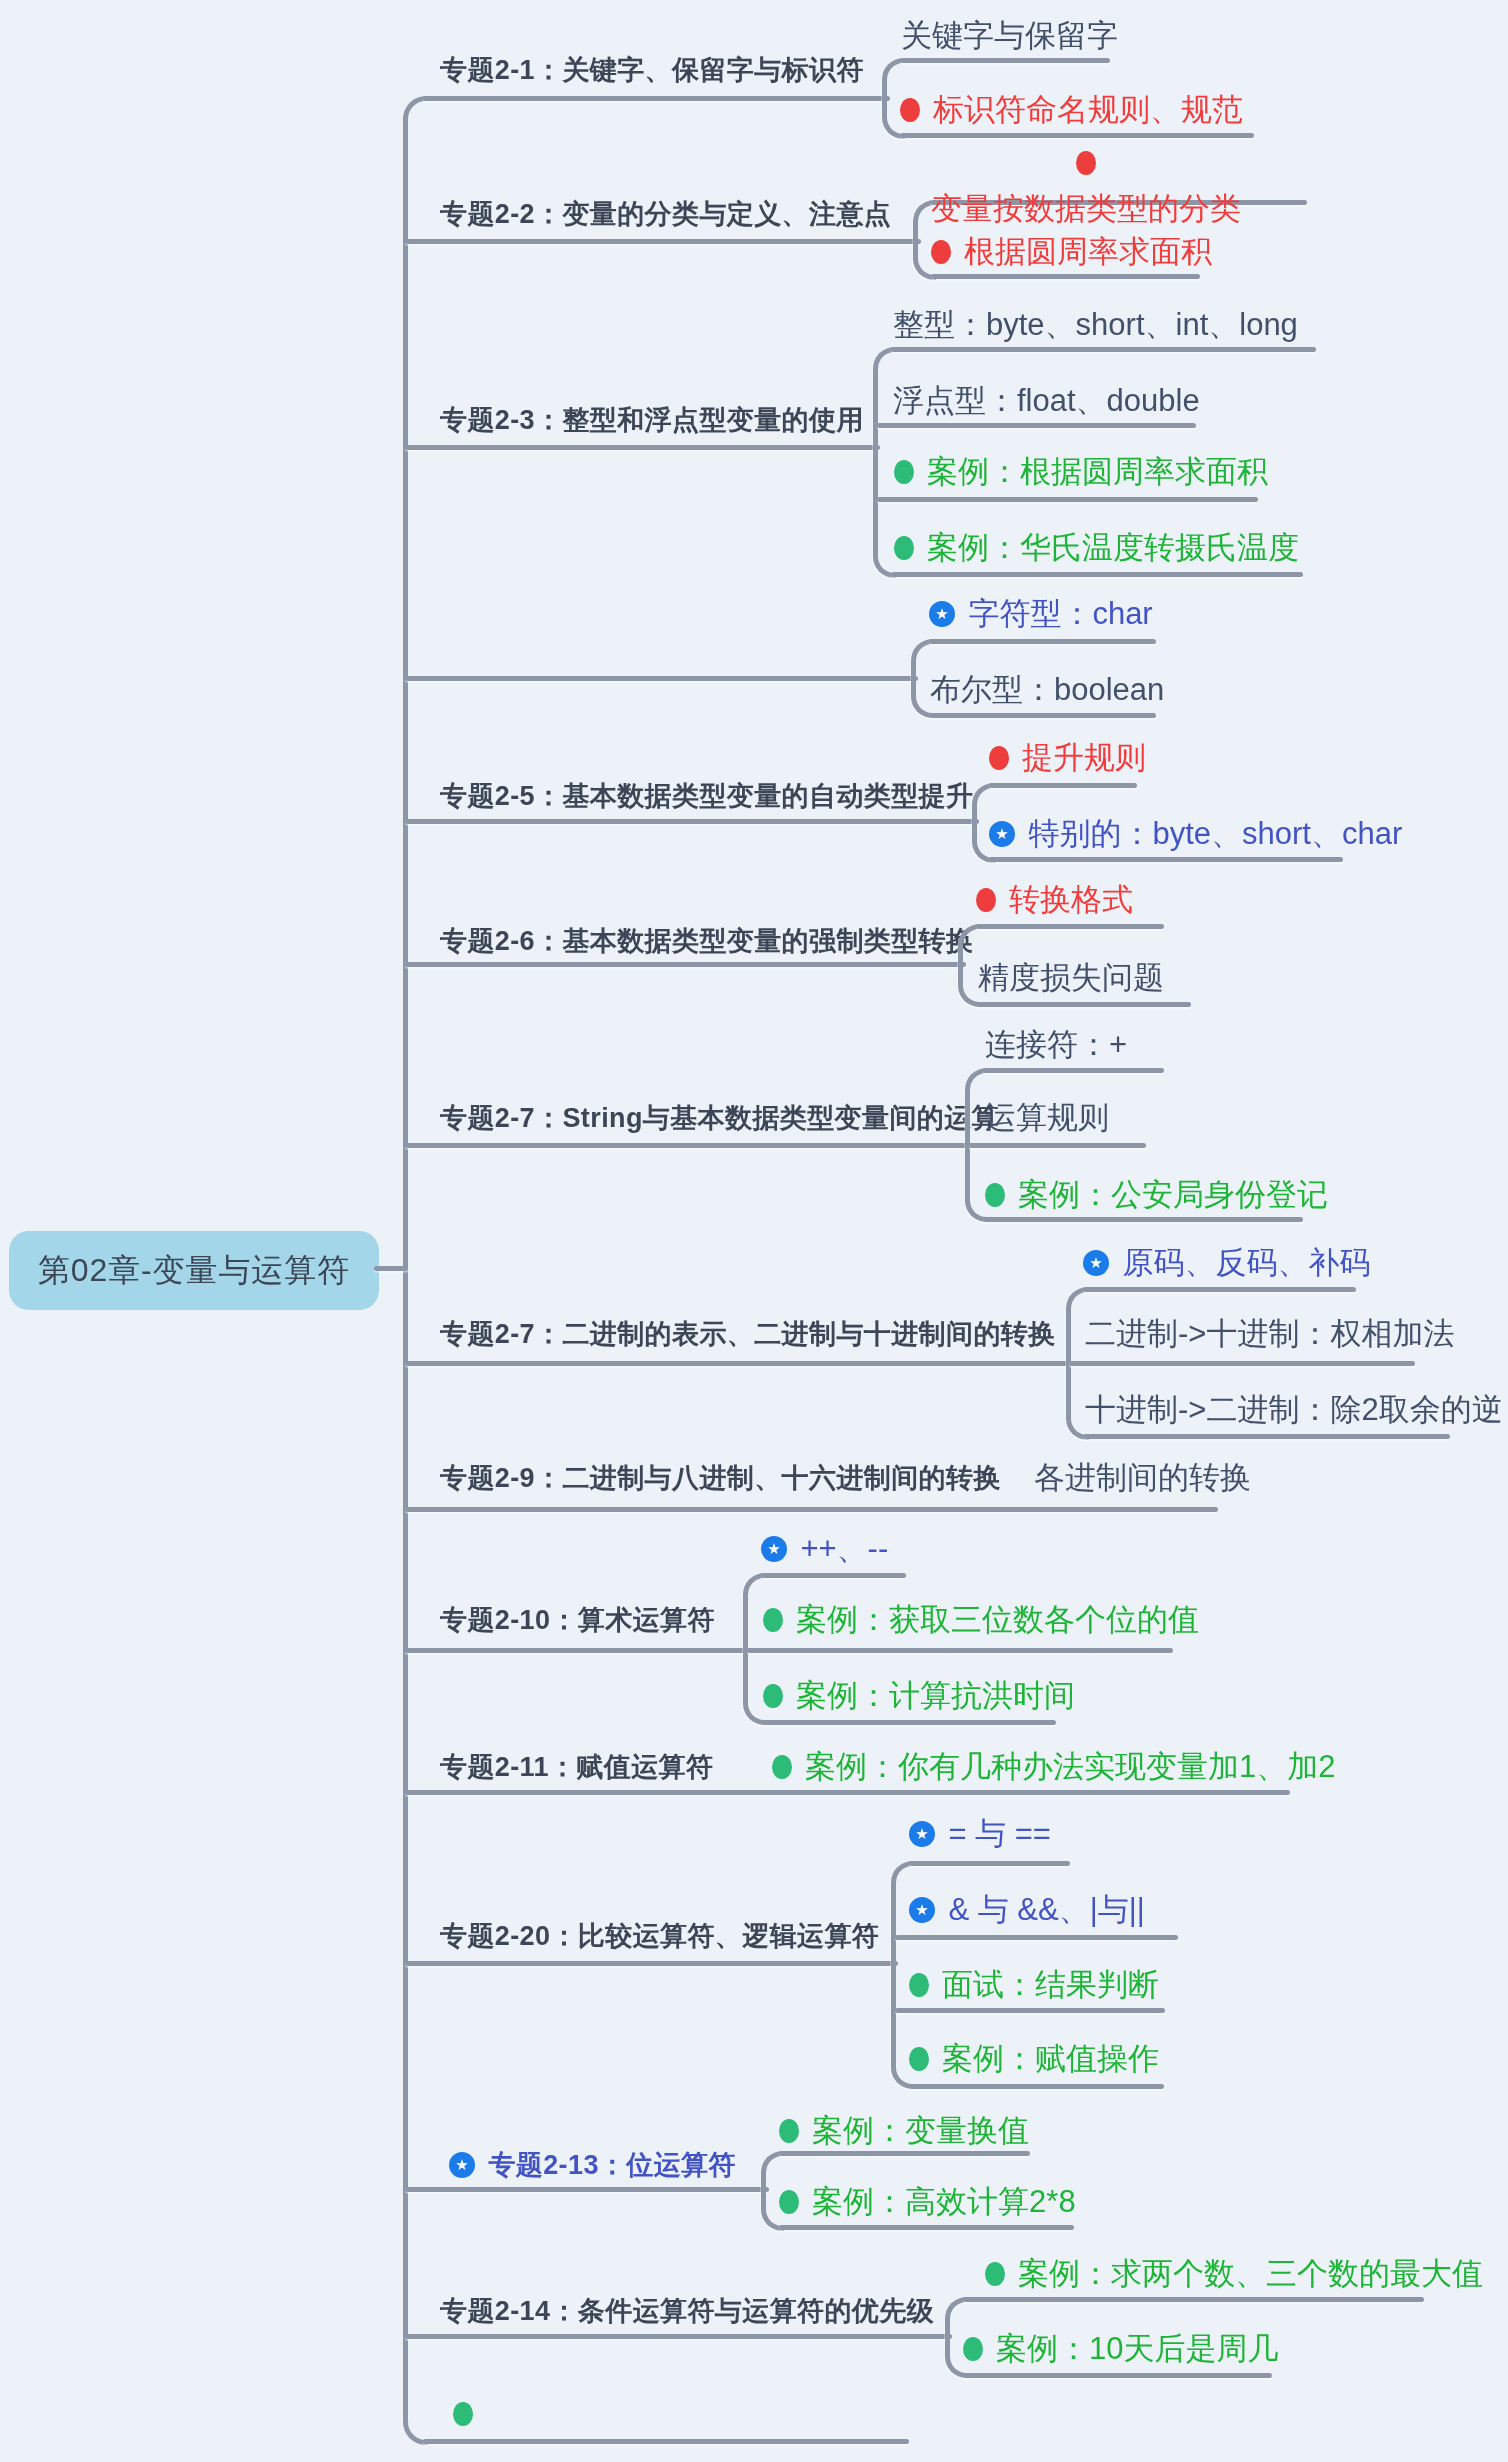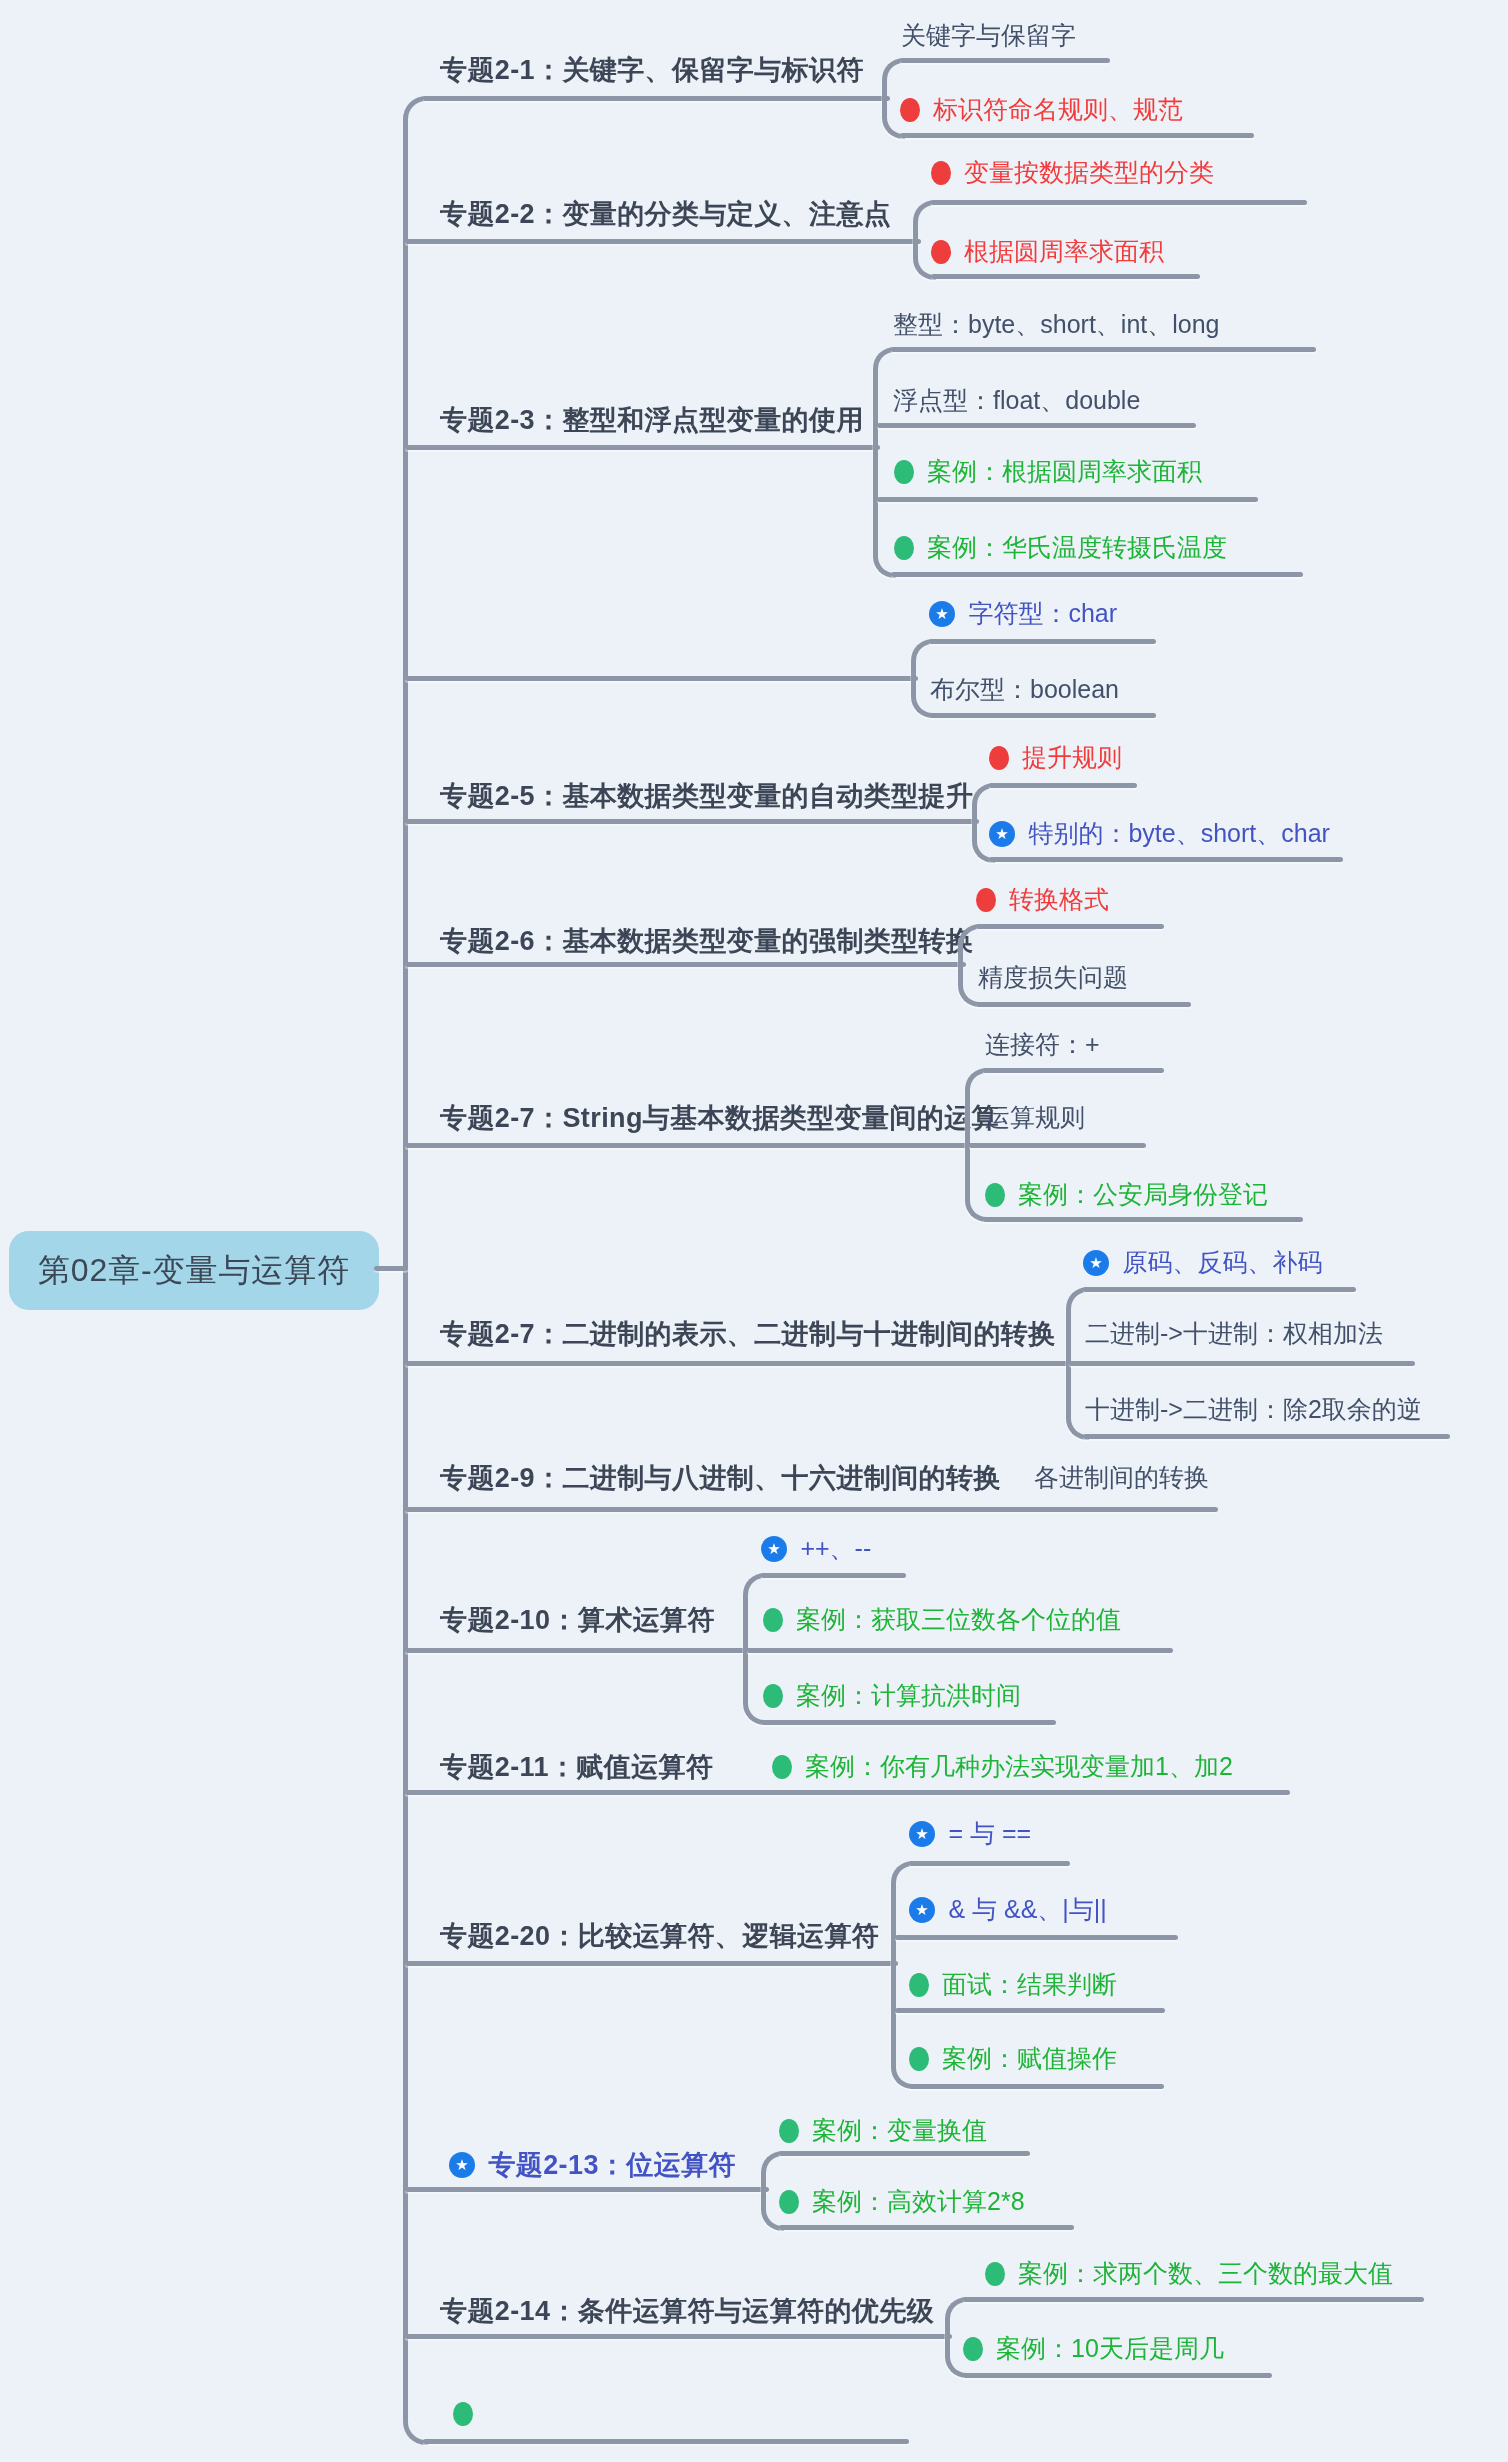--- a/index.html
+++ b/index.html
@@ -15,21 +15,21 @@
          box-shadow:0 1.8px 0 rgba(255,255,255,0.45);}
   .bracket{position:absolute;width:23px;box-sizing:border-box;background:transparent;
            border-left:5.4px solid #8d96a7;border-top:5.4px solid #8d96a7;border-bottom:5.4px solid #8d96a7;
            border-radius:21.5px 0 0 21.5px;box-shadow:-0.9px 1.8px 0 rgba(255,255,255,0.35);}
   .trunk{position:absolute;width:25px;box-sizing:border-box;
          border-left:5.4px solid #8d96a7;border-top:5.4px solid #8d96a7;border-bottom:5.4px solid #8d96a7;
          border-radius:23px 0 0 23px;}
   
   .label{position:absolute;display:flex;align-items:center;gap:13.4px;white-space:nowrap;height:43px;}
   .title-txt{font-size:27px;font-weight:bold;color:#3d4656;letter-spacing:0.4px;}
-  .child-txt{font-size:25px;color:#42506a;}
+  .child-txt{font-size:31px;color:#42506a;}
   .t-red{color:#f23c3c;}
   .t-green{color:#1db437;}
   .t-blue{color:#4253c4;}
   .t-plain{color:#42506a;}
   
   .dot{width:19.7px;height:24px;border-radius:50%;flex:none;}
   .dot-red{background:#ee3d3d;}
   .dot-green{background:#2dbb78;}
   .star{width:26px;height:26px;border-radius:50%;background:#1b7ce9;color:#ffffff;
         display:flex;align-items:center;justify-content:center;font-size:15px;line-height:1;flex:none;}
@@ -61,21 +61,21 @@
     <div class="label" style="left: 900px; top: 88px;">
       <span class="dot dot-red"></span>
       <span class="child-txt t-red">标识符命名规则、规范</span>
     </div>
     <div class="label" style="left: 440px; top: 192px;">
       <span class="title-txt ">专题2-2：变量的分类与定义、注意点</span>
     </div>
     <div class="hline" style="left: 405px; top: 239px; width: 516px;"></div>
     <div class="bracket" style="left: 913px; top: 200px; height: 80px;"></div>
     <div class="hline" style="left: 931px; top: 200px; width: 376px;"></div>
-    <div class="label" style="left: 931px; top: 151px;">
+    <div class="label" style="left: 931px; top: 151px; flex-direction: column;">
       <span class="dot dot-red"></span>
       <span class="child-txt t-red">变量按数据类型的分类</span>
     </div>
     <div class="hline" style="left: 931px; top: 274px; width: 269px;"></div>
     <div class="label" style="left: 931px; top: 230px;">
       <span class="dot dot-red"></span>
       <span class="child-txt t-red">根据圆周率求面积</span>
     </div>
     <div class="label" style="left: 440px; top: 398px;">
       <span class="title-txt ">专题2-3：整型和浮点型变量的使用</span>

